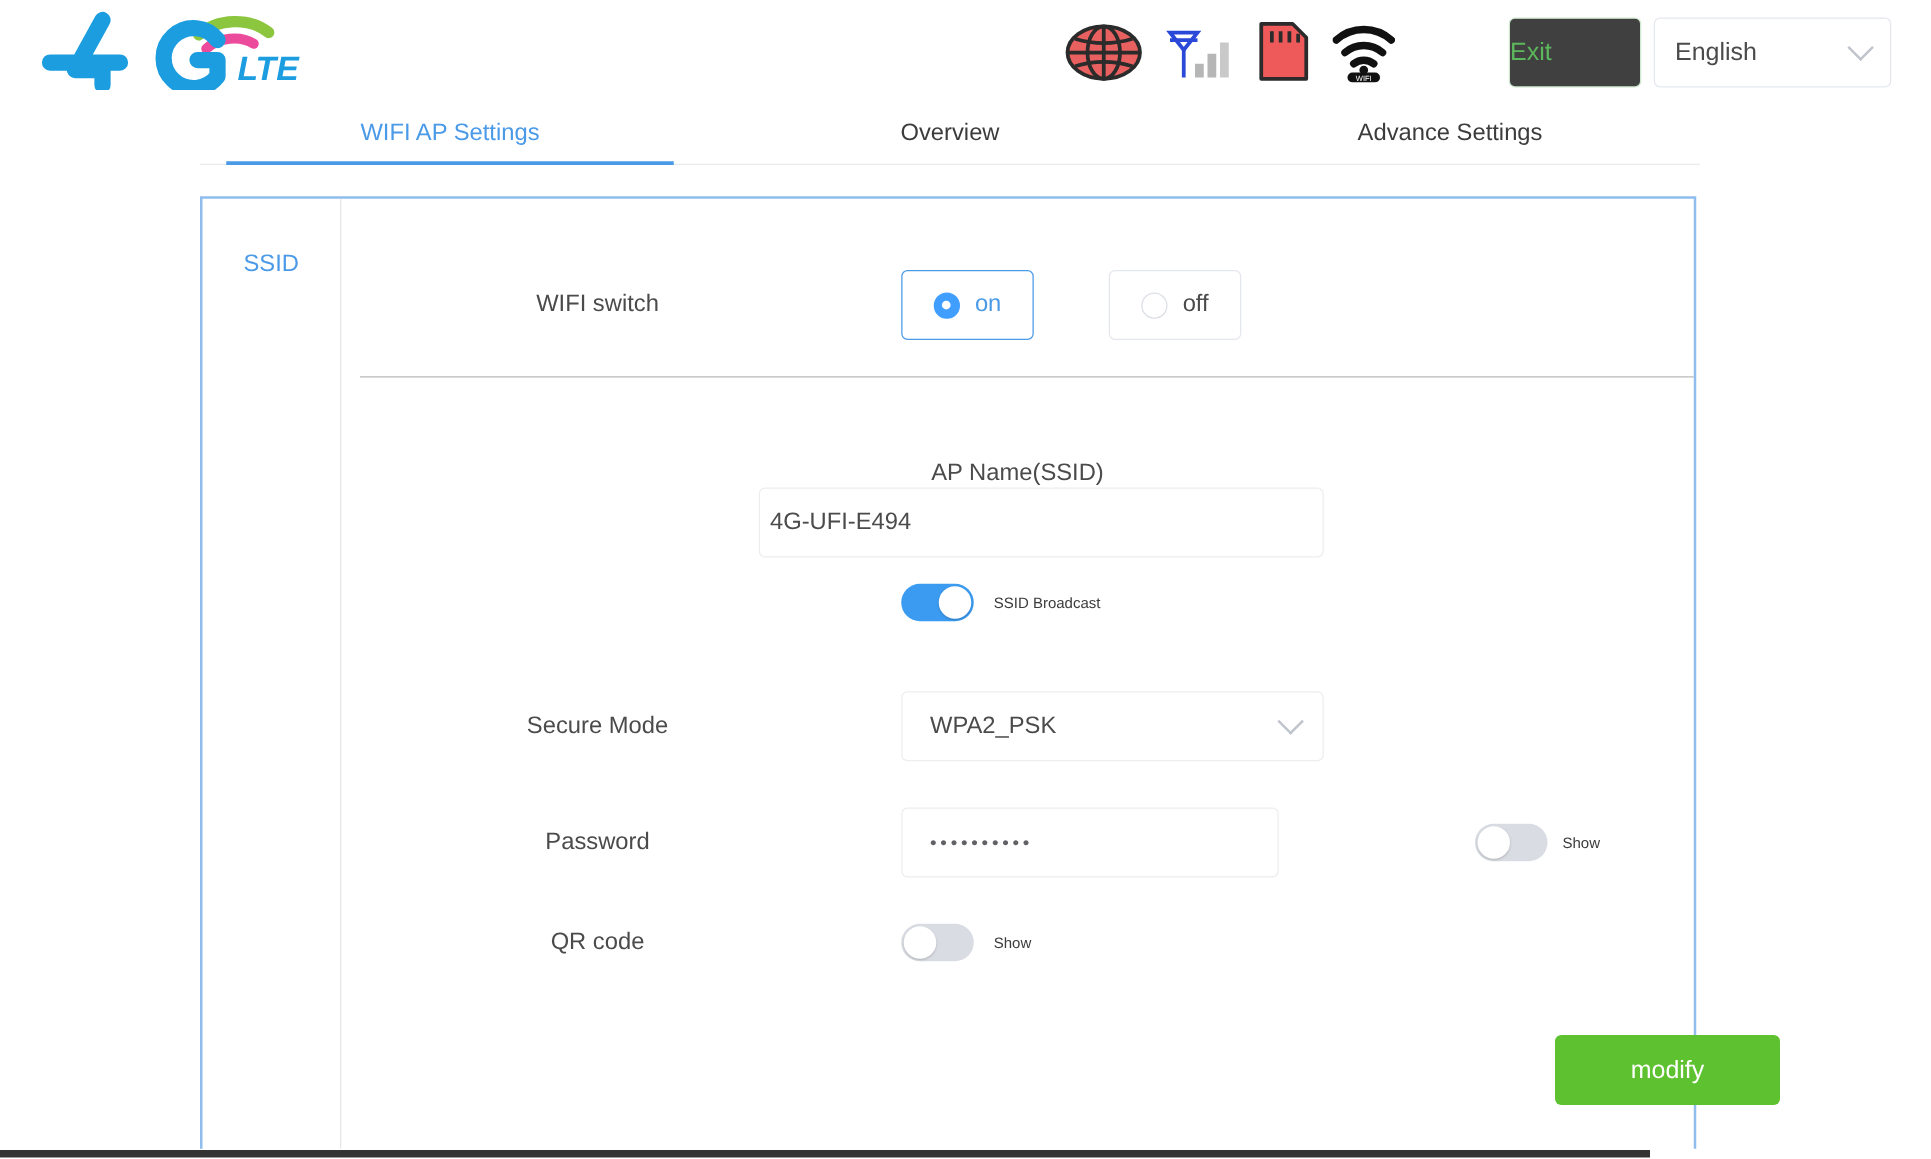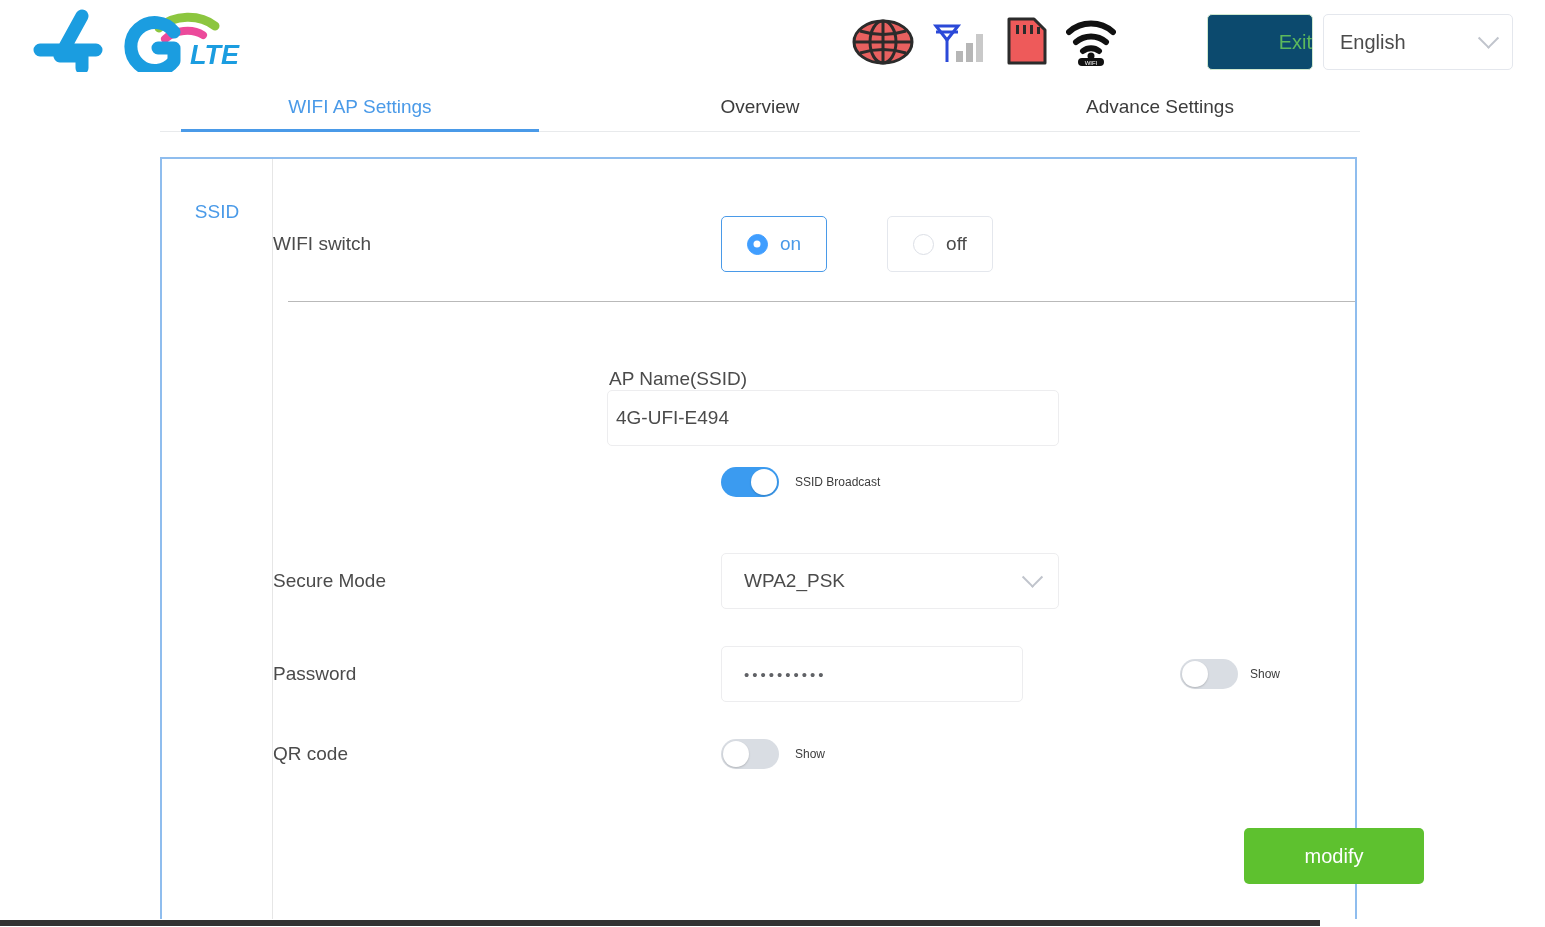--- a/index.html
+++ b/index.html
@@ -38,28 +38,28 @@
     height: 58px;
   }
   .status-icons > span { display: block; line-height: 0; }
 
   .exit-btn {
     position: absolute;
     left: 1207px;
     top: 14px;
     width: 106px;
     height: 56px;
-    background: #0c4a6e;
+    background: #404040;
     border: 1px solid #cfe8cf;
     border-radius: 5px;
     color: #5cb85c;
     font-size: 20px;
     display: flex;
     align-items: center;
-    justify-content: flex-end;
+    justify-content: flex-start;
     cursor: pointer;
   }
 
   .lang-select {
     position: absolute;
     left: 1323px;
     top: 14px;
     width: 190px;
     height: 56px;
     background: #ffffff;
@@ -144,21 +144,21 @@
 
   
   .row {
     position: absolute;
     display: flex;
     align-items: center;
   }
   .row-label {
     font-size: 19px;
     color: #4b4b4b;
-    text-align: left;
+    text-align: center;
   }
 
   
   .row-wifi { left: 0; top: 57px; width: 100%; }
   .row-wifi .row-label { width: 410px; }
   .radio-box {
     margin-left: 38px;
     width: 106px;
     height: 56px;
     border: 1px solid #e4e7ed;

